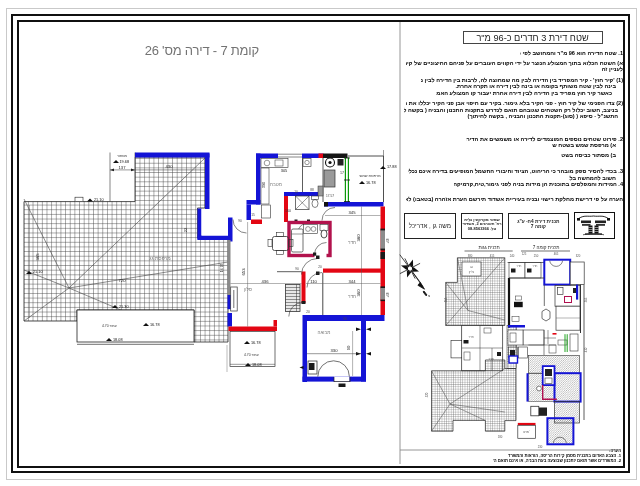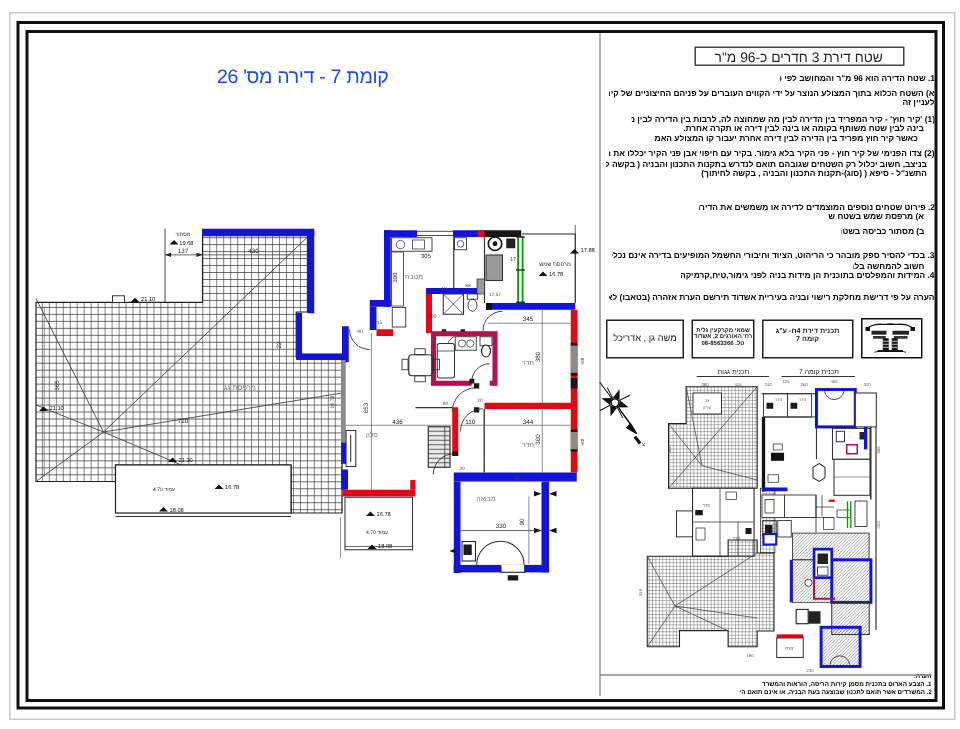--- a/index.html
+++ b/index.html
@@ -9,21 +9,21 @@
 </style>
 </head>
 <body>
 
 <div class="abs" style="left:6px;top:8px;width:629px;height:470px;border:1px solid #c9c9c9;"></div>
 
 <div class="abs" style="left:11px;top:14px;width:615px;height:455px;border:2px solid #101010;"></div>
 
 <div class="abs" style="left:17px;top:20px;width:604px;height:444px;border:2px solid #101010;"></div>
 
-<div class="abs" style="left:142px;top:43px;width:117px;font-size:13px;letter-spacing:-0.2px;color:#1d4ed8;direction:rtl;white-space:nowrap;">קומת 7 - דירה מס' 26</div>
+<div class="abs" style="left:142px;top:43px;width:117px;font-size:13px;letter-spacing:-0.2px;color:#737373;direction:rtl;white-space:nowrap;">קומת 7 - דירה מס' 26</div>
 
 <div class="abs" style="left:463px;top:31px;width:138px;height:11px;border:1px solid #444;"></div>
 
 <div class="abs" style="left:465px;top:32.5px;width:135px;font-size:9.2px;color:#222;direction:rtl;text-align:center;white-space:nowrap;">שטח דירת 3 חדרים כ-96 מ"ר</div>
 
 <div id="notes" style="position:absolute;left:0;top:0;width:640px;height:486px;font-size:5.6px;line-height:6px;">
 <div class="abs rt" style="right:17px;top:50.2px;width:103px;">1. שטח הדירה הוא 96 מ"ר והמחושב לפי כללים אלו:</div>
 <div class="abs rt" style="right:17px;top:60.3px;width:217px;">א) השטח הכלוא בתוך המצולע הנוצר על ידי הקווים העוברים על פניהם החיצוניים של קירות החוץ של הדירה</div>
 <div class="abs rt" style="right:17px;top:66.0px;width:21px;">לעניין זה-</div>
 <div class="abs rt" style="right:17px;top:76.5px;width:202px;">(1) 'קיר חוץ' - קיר המפריד בין הדירה לבין מה שמחוצה לה, לרבות בין הדירה לבין מרפסת שמש,</div>

